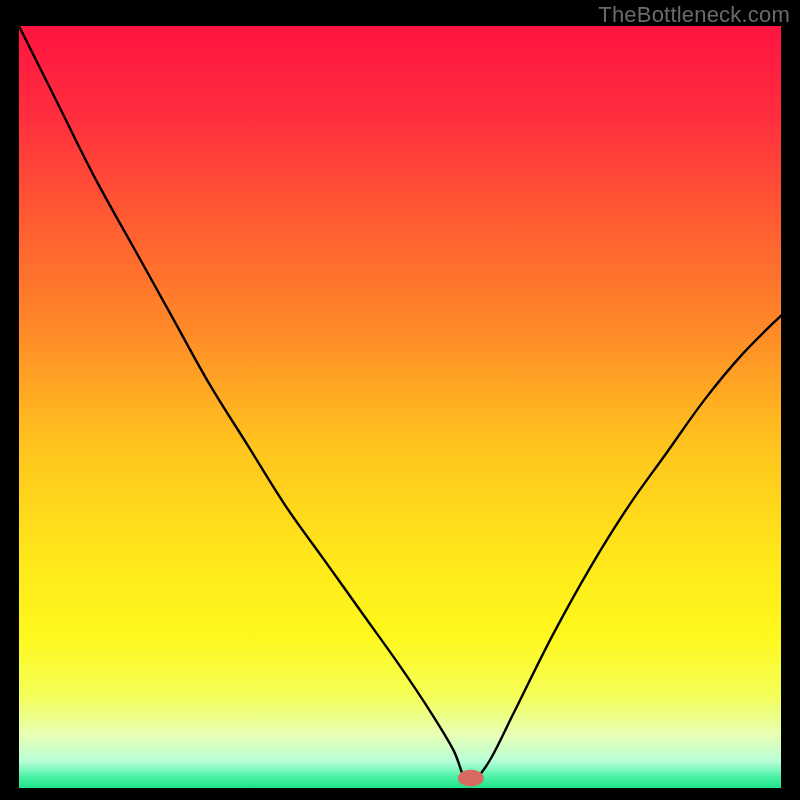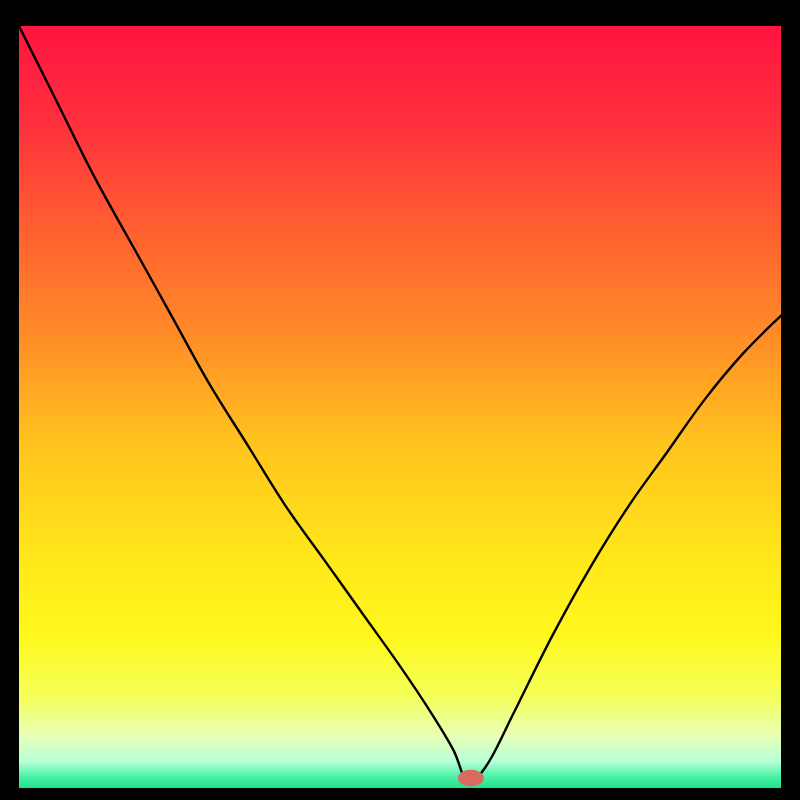--- a/index.html
+++ b/index.html
@@ -36,20 +36,21 @@
     background: #000;
   }
   svg {
     display: block;
   }
 </style>
 </head>
 <body>
 
 <div class="frame">
+  <div class="watermark">TheBottleneck.com</div>
   <div class="plot">
     <svg id="svg" width="762" height="762" viewBox="0 0 762 762">
         <defs>
           <linearGradient id="bg-grad" x1="0" y1="0" x2="0" y2="1">
             <stop offset="0%" stop-color="#ff1440"></stop>
             <stop offset="12%" stop-color="#ff2e3e"></stop>
             <stop offset="25%" stop-color="#ff5a32"></stop>
             <stop offset="40%" stop-color="#ff8a28"></stop>
             <stop offset="55.00000000000001%" stop-color="#ffc41e"></stop>
             <stop offset="70%" stop-color="#ffe81a"></stop>

